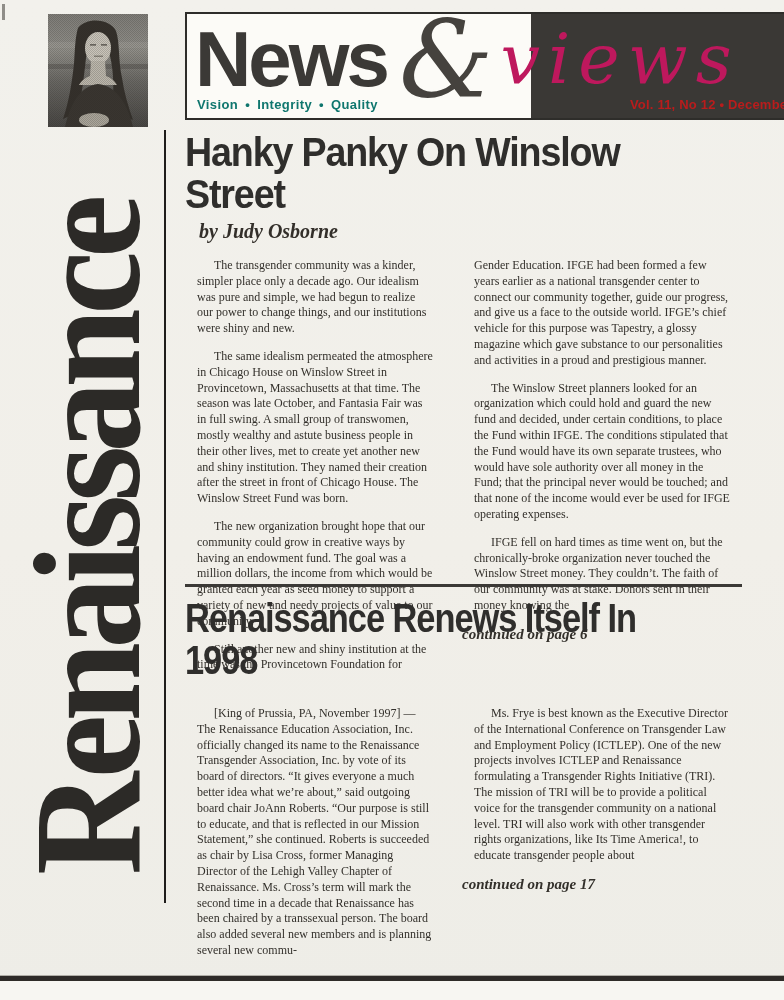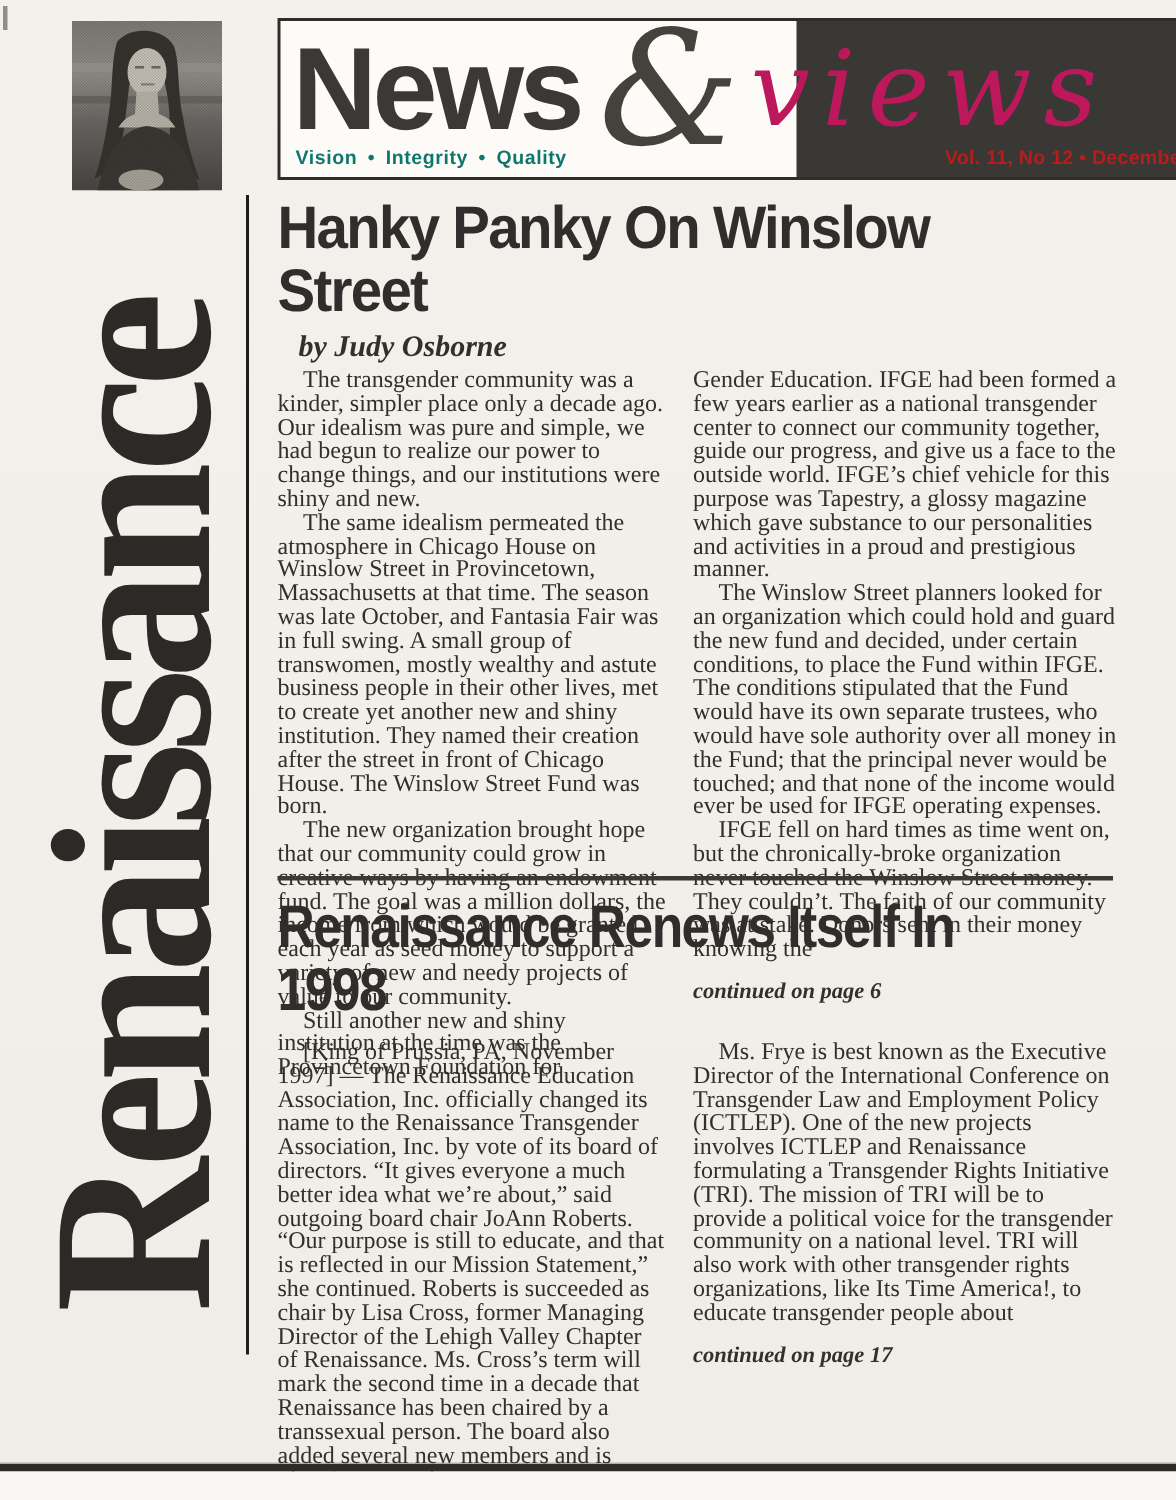--- a/index.html
+++ b/index.html
@@ -40,21 +40,21 @@
   .article-1{top:131px;}
   .article-2{top:597px;}
   h1{margin:0;font-family:"Liberation Sans",sans-serif;font-weight:bold;font-size:40px;line-height:42px;letter-spacing:-1.2px;color:#2f2e2c;transform-origin:0 50%;}
   .h1-a{transform:scaleX(.94);}
   .h1-b{transform:scaleX(.86);}
   .byline{margin:5px 0 1px 14px;font-weight:bold;font-style:italic;font-size:20px;color:#332f2a;}
   .cols{display:flex;gap:17px;margin-top:3px;}
   .article-2 .cols{margin-top:13px;}
   .col-left{width:260px;flex:none;}
   .col-right{width:283px;flex:none;}
-  .cols p{margin:0;font-size:16px;line-height:15.8px;color:#33302b;}
+  .cols p{margin:12px;font-size:12px;line-height:15.8px;color:#33302b;}
   p.indent{text-indent:17px;}
   .continued{margin-top:12px;text-align:left;font-weight:bold;font-style:italic;font-size:15px;color:#33302b;padding-right:2px;}
   .divider{position:absolute;left:185px;top:584px;width:557px;height:3px;background:#3b3936;}
 </style>
 </head>
 <body>
 
 <div class="page">
 
   <div class="edge-mark"></div>

